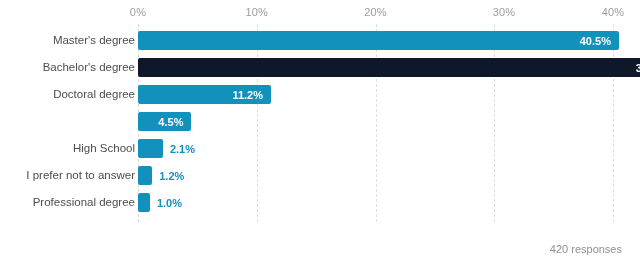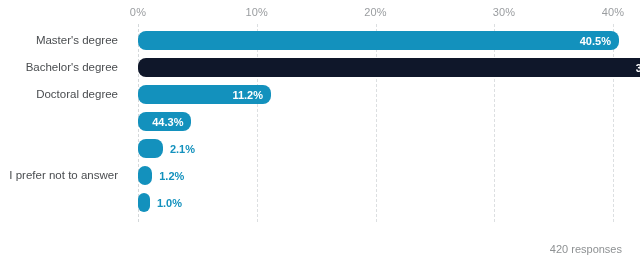--- a/index.html
+++ b/index.html
@@ -63,34 +63,34 @@
   .row {
     position: absolute;
     left: 0;
     height: 19px;
   }
   .cat-label {
     position: absolute;
     right: 100%;
     top: 50%;
     transform: translateY(-50%);
-    margin-right: 20px;
+    margin-right: 3px;
     font-size: 11.5px;
     color: #4a4d50;
     white-space: nowrap;
     text-align: center;
     line-height: 1;
   }
   .bar {
     position: absolute;
     left: 0;
     top: 0;
     height: 19px;
     background: #1391bd;
-    border-radius: 8px;
+    border-radius: 2px;
     box-sizing: border-box;
   }
   .val-inside {
     position: absolute;
     right: 8px;
     top: 50%;
     transform: translateY(-50%);
     font-size: 11px;
     font-weight: bold;
     color: #ffffff;
@@ -154,33 +154,35 @@
           </div>
         </div>
         <div class="row" style="top: 61px; width: 475px;">
           <div class="cat-label">Doctoral degree</div>
           <div class="bar" style="width: 133px; height: 19px; background: rgb(19, 145, 189);">
             <div class="val-inside" style="color: rgb(255, 255, 255);">11.2%</div>
           </div>
         </div>
         <div class="row" style="top: 88px; width: 475px;">
           <div class="bar" style="width: 53.4375px; height: 19px; background: rgb(19, 145, 189);">
-            <div class="val-inside" style="color: rgb(255, 255, 255);">44.3%</div>
+            <div class="val-inside" style="color: rgb(255, 255, 255);">4.5%</div>
           </div>
         </div>
         <div class="row" style="top: 115px; width: 475px;">
+          <div class="cat-label">High School</div>
           <div class="bar" style="width: 24.9375px; height: 19px; background: rgb(19, 145, 189);"></div>
           <div class="val-outside" style="left: 24.9375px; color: rgb(19, 145, 189);">2.1%</div>
         </div>
         <div class="row" style="top: 142px; width: 475px; padding-left: 20px;">
           <div class="cat-label">I prefer not to answer</div>
           <div class="bar" style="width: 14.25px; height: 19px; background: rgb(19, 145, 189);"></div>
           <div class="val-outside" style="left: 14.25px; color: rgb(19, 145, 189); margin-left: 7px;">1.2%</div>
         </div>
         <div class="row" style="top: 169px; width: 475px;">
+          <div class="cat-label">Professional degree</div>
           <div class="bar" style="width: 11.875px; height: 19px; background: rgb(19, 145, 189);"></div>
           <div class="val-outside" style="left: 11.875px; color: rgb(19, 145, 189);">1.0%</div>
         </div>
       </div>
   </div>
 
   <div class="footer-note">420 responses</div>
 </div>
 
 </body></html>

